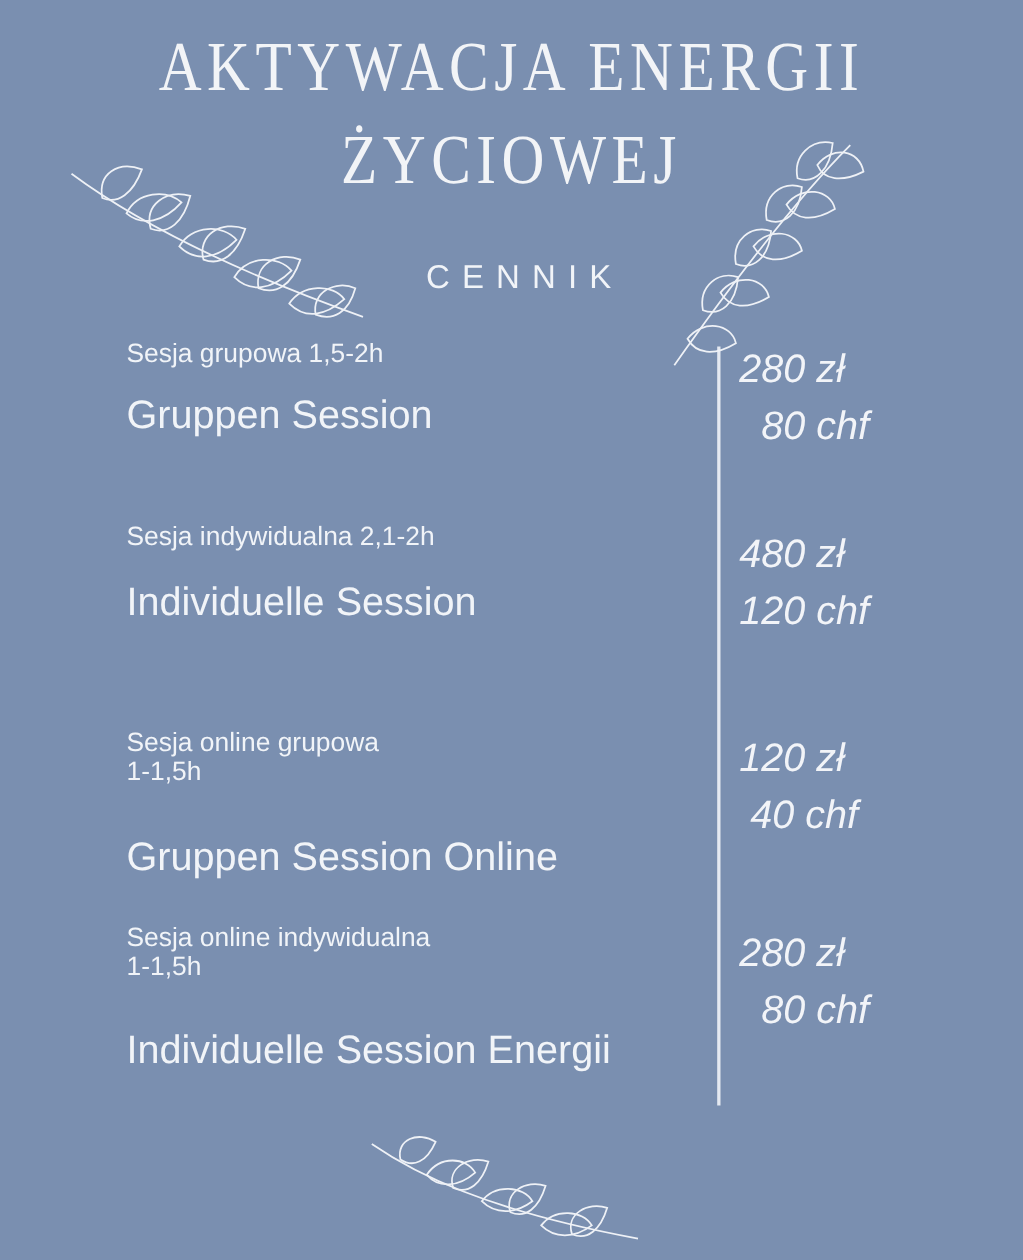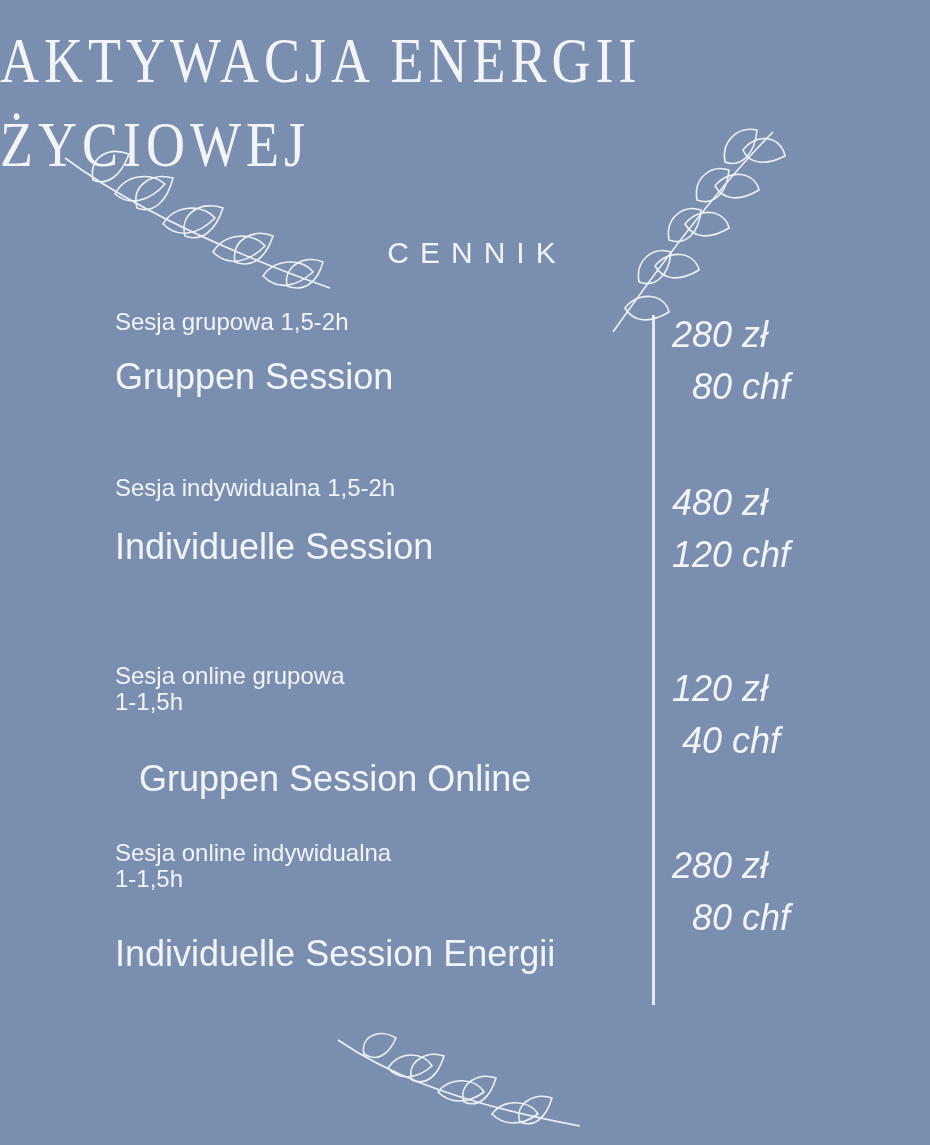--- a/index.html
+++ b/index.html
@@ -22,21 +22,21 @@
     height: 1145px;
     box-sizing: border-box;
   }
 
   
   .title-block {
     position: absolute;
     top: 22px;
     left: 0;
     width: 930px;
-    text-align: left;
+    text-align: center;
   }
   .title-line {
     font-family: "Liberation Serif", serif;
     font-weight: 400;
     font-size: 54px;
     letter-spacing: 5px;
     line-height: 1.25;
     color: #f2f4f7;
     text-transform: uppercase;
     transform: scaleY(1.18);
@@ -126,21 +126,21 @@
   .price.indent-2 { padding-left: 10px; }
 
   
   .row-0 { top: 4px; }
   .row-1 { top: 170px; }
   .row-2 { top: 358px; }
   .row-3 { top: 535px; }
 
   .row-0 .name-de { margin-top: 16px; }
   .row-1 .name-de { margin-top: 20px; }
-  .row-2 .name-de { margin-top: 38px; margin-left: 24px; }
+  .row-2 .name-de { margin-top: 38px; }
   .row-3 .name-de { margin-top: 36px; }
 
   .row-0 .prices { padding-top: 0px; }
   .row-1 .prices { padding-top: 2px; }
   .row-2 .prices { padding-top: 0px; }
   .row-3 .prices { padding-top: 0px; }
 </style>
 </head>
 <body>
 
@@ -205,21 +205,21 @@
         <div class="name-de">Gruppen Session</div>
       </div>
       <div class="prices">
         <div class="price">280 zł</div>
         <div class="price indent-1">80 chf</div>
       </div>
     </div>
 
     <div class="row row-1">
       <div class="names">
-        <div class="name-pl">Sesja indywidualna 1,5-2h</div>
+        <div class="name-pl">Sesja indywidualna 2,1-2h</div>
         <div class="name-de">Individuelle Session</div>
       </div>
       <div class="prices">
         <div class="price">480 zł</div>
         <div class="price">120 chf</div>
       </div>
     </div>
 
     <div class="row row-2">
       <div class="names">

